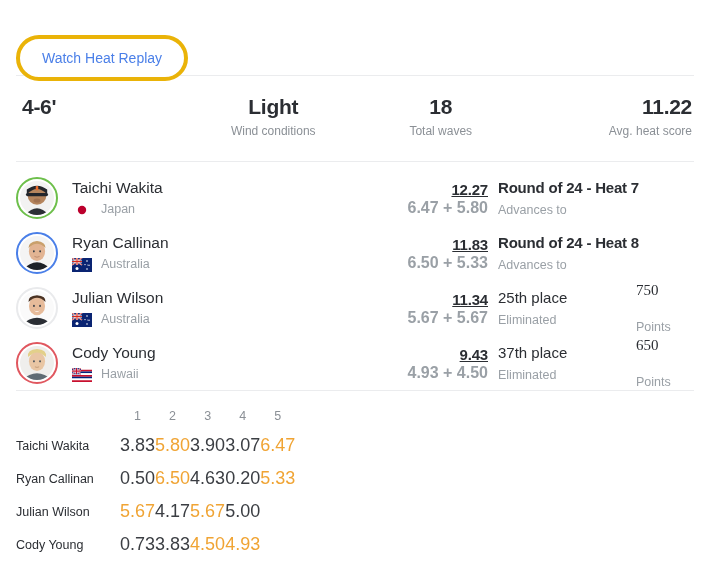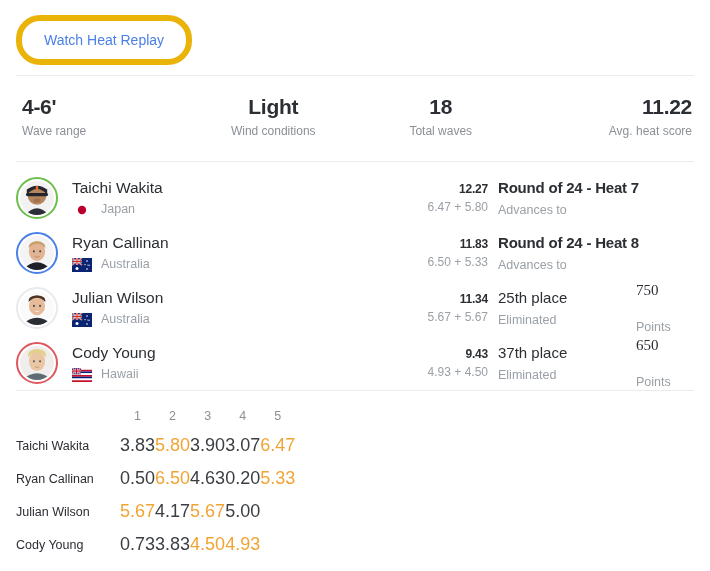--- a/index.html
+++ b/index.html
@@ -34,22 +34,22 @@
     margin-top: 6px;
     font-size: 13.5px;
     color: #8b9096;
     line-height: 17px;
     white-space: nowrap;
   }
   .heat-sub .status { color: #5e6267; font-weight: bold; }
   .heat-sub .dot-sep { color: #a9aeb3; padding: 0 1px; }
 
   .replay-btn {
-    margin-top: 4px;
-    border: 6px solid #eab308;
+    margin-top: 24px;
+    border: 4px solid #eab308;
     border-radius: 24px;
     color: #4a7fe8;
     background: #fff;
     font-size: 14px;
     font-family: "Liberation Sans", sans-serif;
     padding: 11px 22px;
     cursor: pointer;
     line-height: 16px;
     white-space: nowrap;
     text-align: right;
@@ -131,32 +131,34 @@
     line-height: 15px;
   }
 
   .score-col {
     width: 118px;
     text-align: right;
     flex: 0 0 auto;
     padding-right: 10px;
   }
   .score-total {
-    font-size: 12px;
+    font-size: 15px;
     font-weight: bold;
     color: #2b2e33;
     line-height: 19px;
     letter-spacing: -0.2px;
+    text-decoration: underline;
   }
   .score-parts {
     margin-top: 1px;
-    font-size: 12px;
+    font-size: 16px;
     color: #9aa0a6;
     line-height: 15px;
     white-space: nowrap;
+    font-weight: bold;
   }
 
   .result-col {
     width: 138px;
     flex: 0 0 auto;
     text-align: left;
   }
   .result-main {
     font-size: 15px;
     color: #2b2e33;
@@ -237,21 +239,20 @@
 
   <div class="header">
     <button class="replay-btn">Watch Heat Replay</button>
   </div>
 
   <div class="divider"></div>
 
   <div class="stats">
     <div class="stat">
       <div class="stat-value">4-6'</div>
-      <div class="stat-label">Wave range</div>
     </div>
     <div class="stat">
       <div class="stat-value">Light</div>
       <div class="stat-label">Wind conditions</div>
     </div>
     <div class="stat">
       <div class="stat-value">18</div>
       <div class="stat-label">Total waves</div>
     </div>
     <div class="stat">

